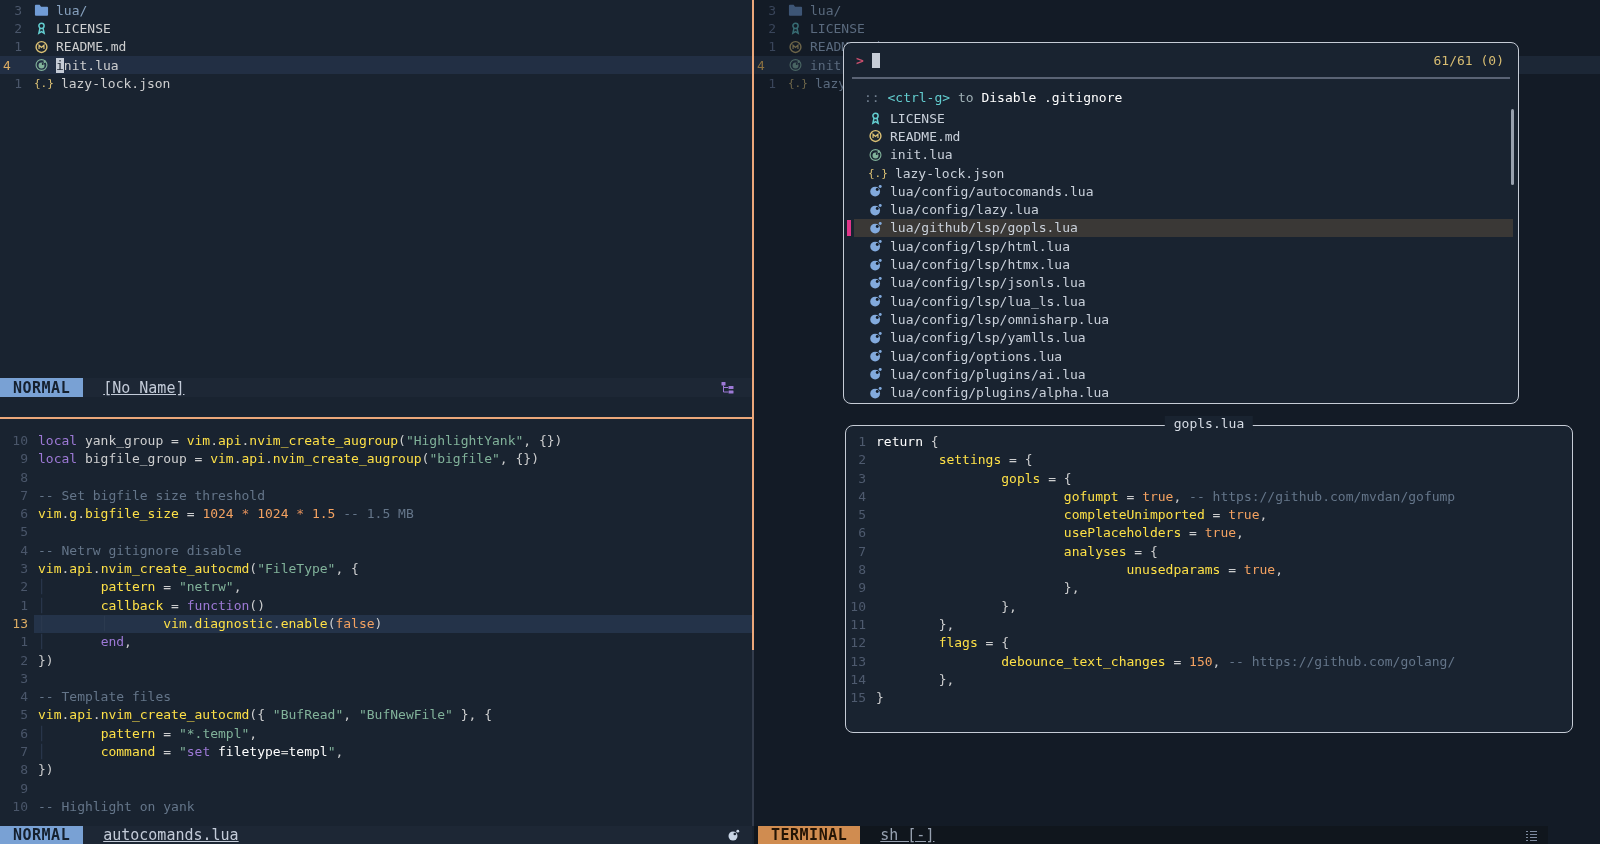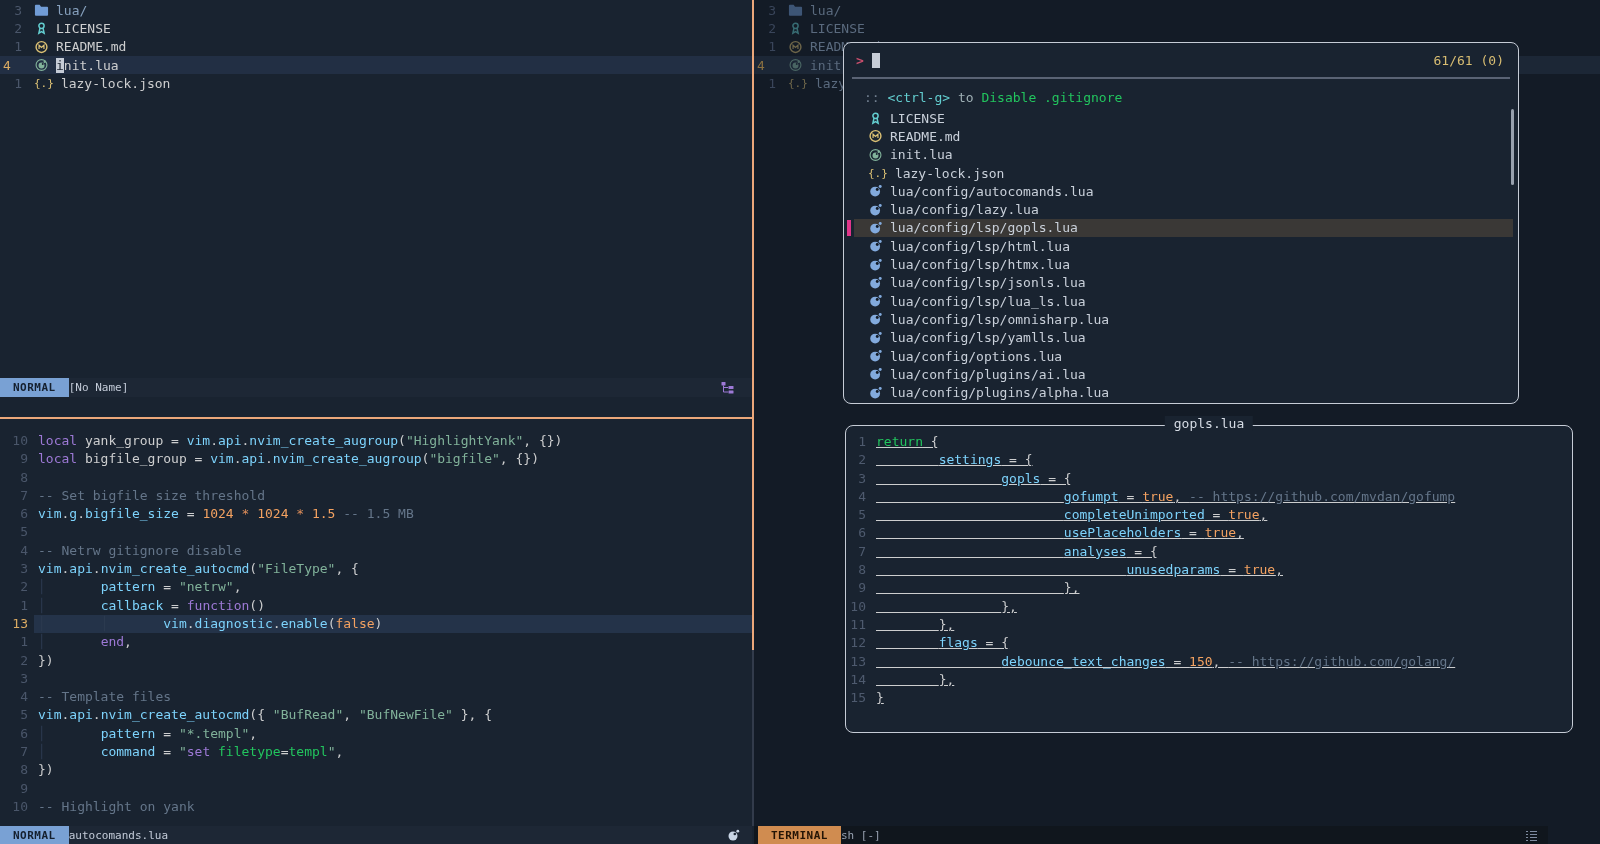--- a/index.html
+++ b/index.html
@@ -1,22 +1,22 @@
 <!DOCTYPE html>
 <html><head>
 <meta charset="utf-8">
 <style>
   html,body{margin:0;padding:0;background:#0d1117;}
   .screen{position:relative;width:1600px;height:844px;background:#192330;overflow:hidden;
     font-family:"DejaVu Sans Mono","Liberation Mono",monospace;font-size:13px;color:#cdcecf;}
   .screen *{box-sizing:border-box;}
 
   
-  .t-fg{color:#cdcecf}.t-kw{color:#9d79d6}.t-fn{color:#7dd3fc}.t-str{color:#81b29a}
-  .t-num{color:#f4a261}.t-op{color:#e08f5a}.t-cmt{color:#647589}.t-red{color:#22c55e}
+  .t-fg{color:#cdcecf}.t-kw{color:#9d79d6}.t-fn{color:#fde047}.t-str{color:#81b29a}
+  .t-num{color:#f4a261}.t-op{color:#e08f5a}.t-cmt{color:#647589}.t-red{color:#ffffff}
   .t-guide{color:#2d3b50}.t-dir{color:#87a1be}.t-dim{color:#5a6a7e}
   .t-cyan{color:#63cdcf}.t-gray{color:#738091}.t-soft{color:#9fb0b5}
   .t-cur{background:#c6ccd6;color:#16202e}
 
   
   .pane-left{position:absolute;left:0;top:0;width:752px;height:844px;background:#192330;}
   .pane-right{position:absolute;left:754px;top:0;width:846px;height:844px;background:#131b26;overflow:hidden;}
   .vsep-orange{position:absolute;left:752px;top:0;width:2px;height:650px;background:#eba77a;}
   .vsep-gray{position:absolute;left:752px;top:650px;width:2px;height:176px;background:#323b4b;}
   .hborder{position:absolute;top:417px;left:0;width:754px;height:2px;background:#eba77a;}
@@ -30,28 +30,28 @@
   .x-ln.dimln{color:#39455a;}
   .x-ln.curdim{text-align:left;padding-left:3px;color:#8a7040;}
   .x-name{white-space:pre;}
 
   .ic{display:inline-flex;width:15px;height:14px;margin:0 7px 0 8px;flex:none;align-items:center;justify-content:center;}
   .ic svg{width:100%;height:100%;}
   .ic.json-ic{color:#dbc074;font-size:11px;width:auto;min-width:15px;}
   .dimic{opacity:.45;}
 
   
-  .statusline{position:absolute;display:flex;align-items:center;font-size:11px;}
+  .statusline{position:absolute;display:flex;align-items:center;font-size:15px;}
   .sl-top{top:378px;left:0;width:752px;height:19px;background:#1d2735;}
   .sl-bottom{top:826px;left:0;width:752px;height:18px;background:#1d2735;}
   .sl-right{top:826px;left:754px;width:794px;height:18px;background:#10161d;}
   .chip{height:100%;display:flex;align-items:center;padding:0 13px;font-weight:bold;letter-spacing:.5px;}
   .chip-normal{background:#79a1d4;color:#15202e;}
   .chip-terminal{background:#d08c50;color:#241405;}
-  .sl-file{margin-left:0;color:#c3cbd8;white-space:pre;}
+  .sl-file{margin-left:20px;color:#c3cbd8;white-space:pre;text-decoration:underline;}
   .sl-file.dimfile{color:#97a1b0;}
   .sl-spacer{flex:1;}
   .sl-icon{display:inline-flex;margin-right:18px;}
 
   
   .codewin{position:absolute;top:432px;left:0;right:0;}
   .c-row{height:18.3px;display:flex;white-space:pre;line-height:18.3px;}
   .c-ln{width:34px;text-align:right;padding-right:6px;color:#4a566a;flex:none;}
   .c-ln.cur{color:#dbab63;}
   .c-body{flex:1;padding-left:4px;}
@@ -76,21 +76,21 @@
   .fzf-scrollbar{position:absolute;right:4px;top:66px;width:3px;height:76px;background:#97a0ad;border-radius:2px;}
 
   
   .preview{position:absolute;left:91px;top:425px;width:728px;height:308px;background:#192330;
            border:1.5px solid #c6ccd6;border-radius:8px;}
   .preview-title{position:absolute;top:-10px;left:50%;transform:translateX(-50%);background:#192330;
                  padding:0 9px;color:#d5dbe4;}
   .pv-rows{position:absolute;top:7px;left:0;right:4px;overflow:hidden;}
   .pv-row{height:18.3px;display:flex;white-space:pre;line-height:18.3px;}
   .pv-ln{width:30px;text-align:right;padding-right:10px;color:#4e5a6e;flex:none;}
-  .pv-body{flex:1;overflow:hidden;text-decoration:underline;}
+  .pv-body{flex:1;overflow:hidden;}
 </style>
 </head>
 <body>
 
 <div class="screen">
 
   <div class="pane-left">
     <div id="explorer" class="x-rows">
         <div class="x-row"><span class="x-ln">3</span><span class="ic"><svg viewBox="0 0 16 14">
               <path d="M1 2.5c0-.6.4-1 1-1h4l1.5 2H14c.6 0 1 .4 1 1V12c0 .6-.4 1-1 1H2c-.6 0-1-.4-1-1z" fill="#719cd6"></path>
@@ -222,21 +222,21 @@
               </svg></span><span>lua/config/autocomands.lua</span></div>
           <div class="fzf-row"><span class="ic"><svg viewBox="0 0 16 16">
                 <circle cx="7.6" cy="8.6" r="5.6" fill="#82aadd"></circle>
                 <circle cx="13.4" cy="2.8" r="1.7" fill="#82aadd"></circle>
                 <circle cx="10" cy="6.3" r="1.7" fill="#131b26"></circle>
               </svg></span><span>lua/config/lazy.lua</span></div>
           <div class="fzf-row sel"><span class="ic"><svg viewBox="0 0 16 16">
                 <circle cx="7.6" cy="8.6" r="5.6" fill="#82aadd"></circle>
                 <circle cx="13.4" cy="2.8" r="1.7" fill="#82aadd"></circle>
                 <circle cx="10" cy="6.3" r="1.7" fill="#131b26"></circle>
-              </svg></span><span>lua/config/lsp/gopls.lua</span></div>
+              </svg></span><span>lua/github/lsp/gopls.lua</span></div>
           <div class="fzf-row"><span class="ic"><svg viewBox="0 0 16 16">
                 <circle cx="7.6" cy="8.6" r="5.6" fill="#82aadd"></circle>
                 <circle cx="13.4" cy="2.8" r="1.7" fill="#82aadd"></circle>
                 <circle cx="10" cy="6.3" r="1.7" fill="#131b26"></circle>
               </svg></span><span>lua/config/lsp/html.lua</span></div>
           <div class="fzf-row"><span class="ic"><svg viewBox="0 0 16 16">
                 <circle cx="7.6" cy="8.6" r="5.6" fill="#82aadd"></circle>
                 <circle cx="13.4" cy="2.8" r="1.7" fill="#82aadd"></circle>
                 <circle cx="10" cy="6.3" r="1.7" fill="#131b26"></circle>
               </svg></span><span>lua/config/lsp/htmx.lua</span></div>

